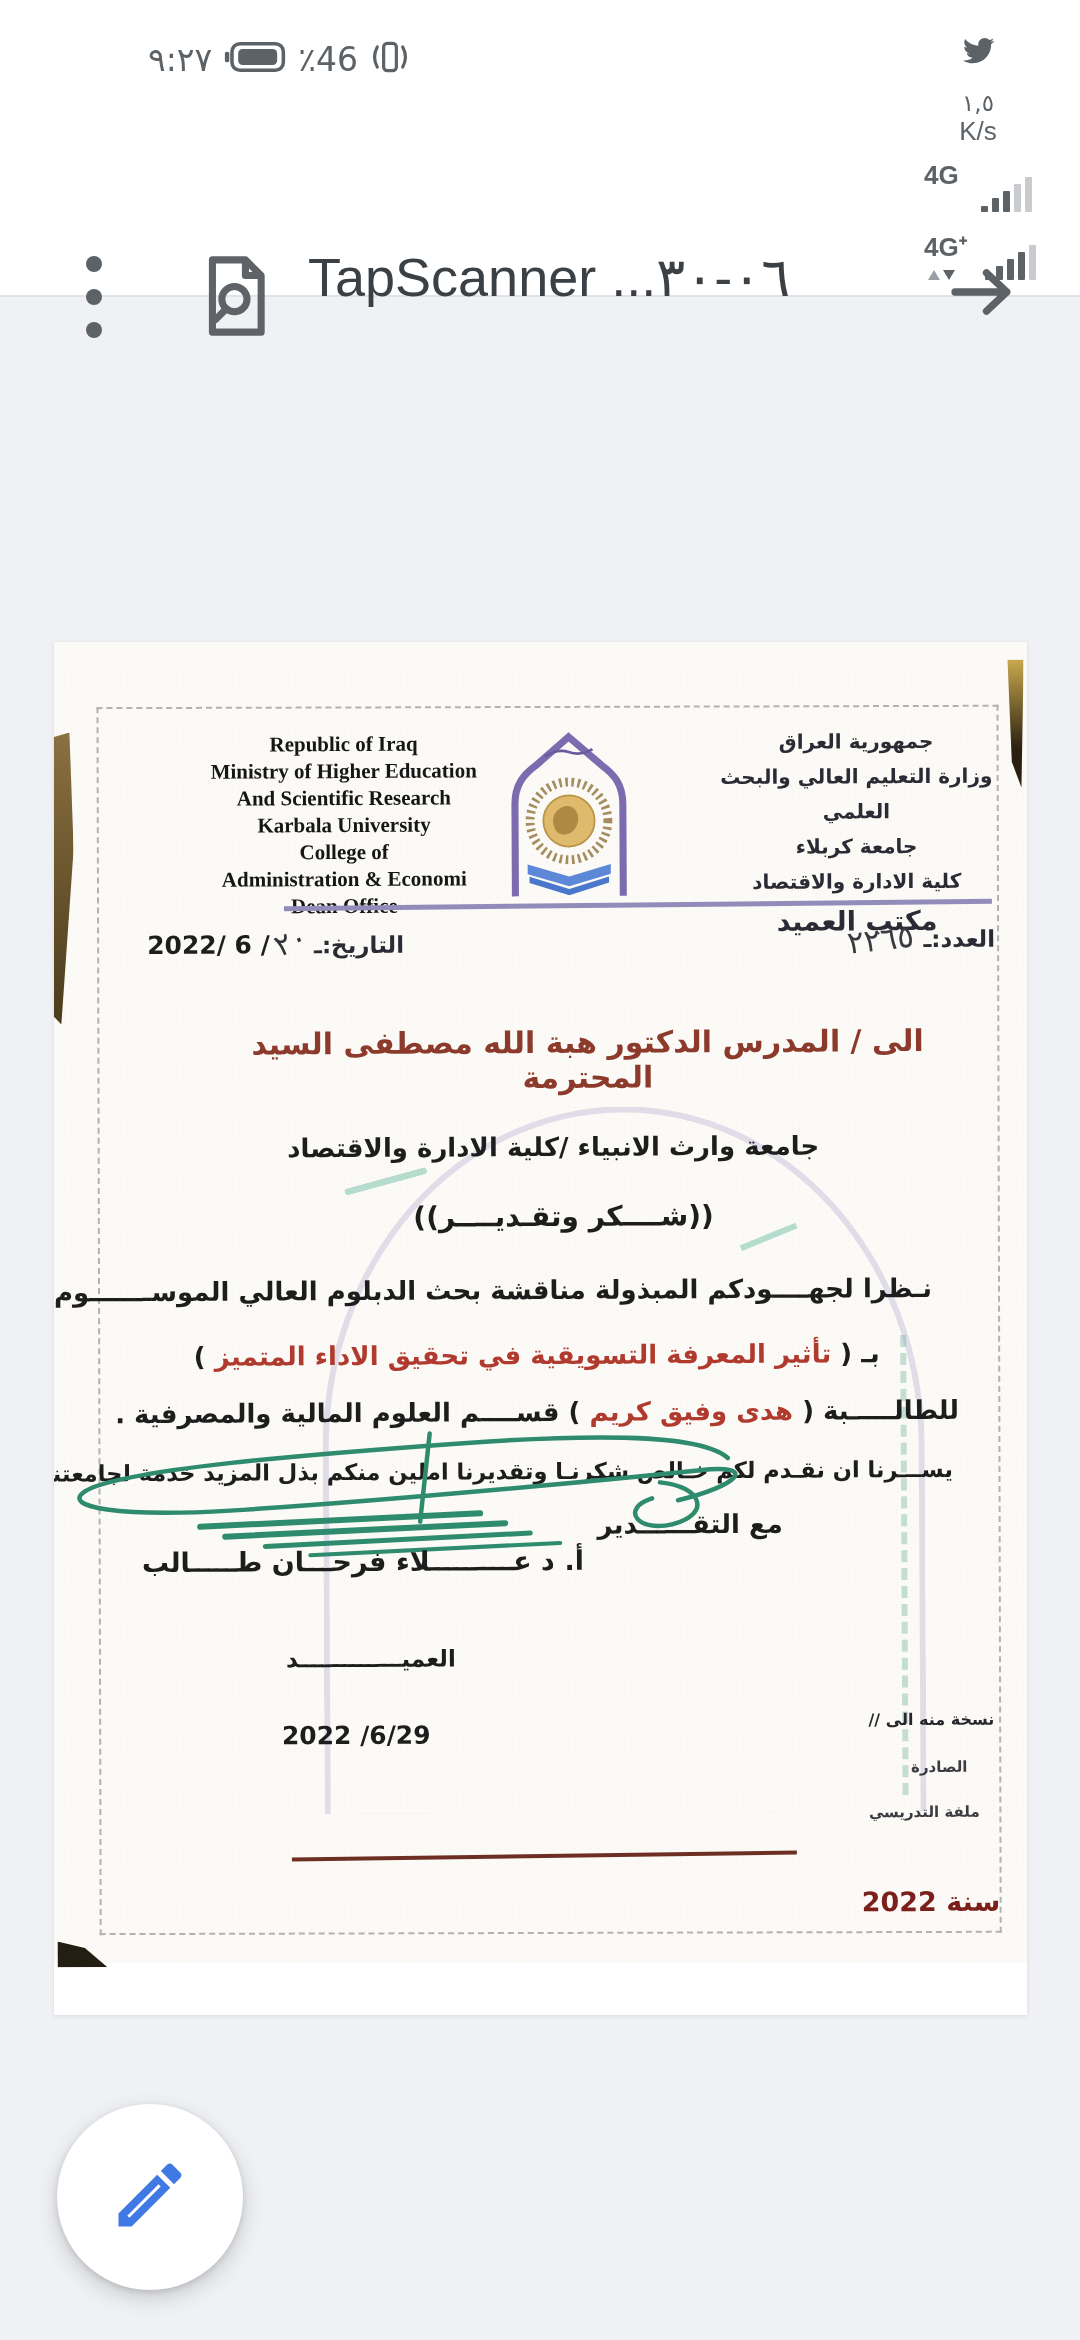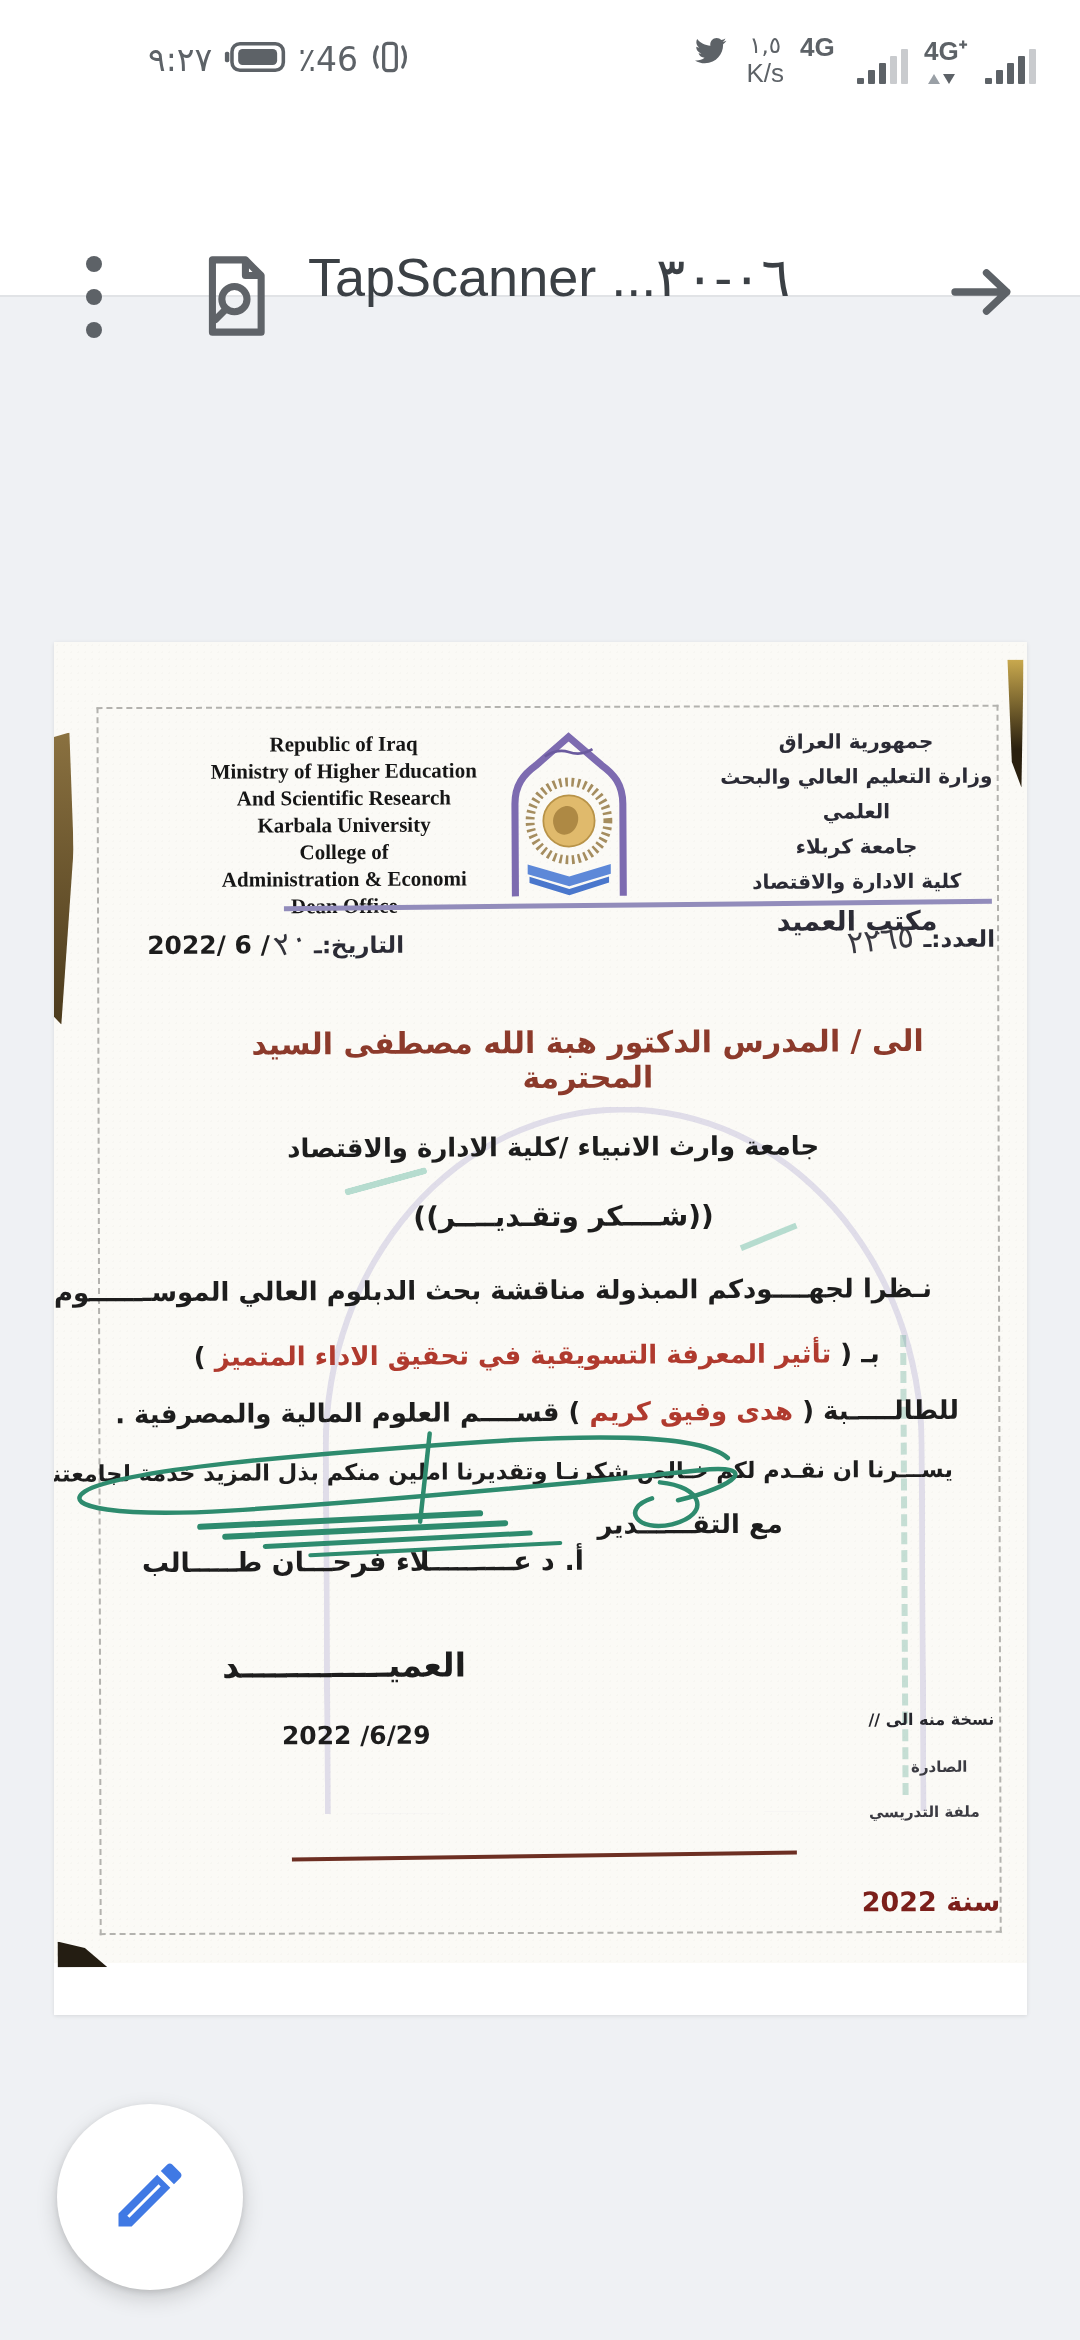--- a/index.html
+++ b/index.html
@@ -4,21 +4,21 @@
 <style>
   html,body{margin:0;padding:0;background:#dfe1e4;}
   #screen{position:relative;width:1080px;height:2340px;background:#eff1f4;overflow:hidden;
           font-family:"Liberation Sans",sans-serif;}
 
   
   .header{position:absolute;left:0;top:0;width:1080px;height:297px;background:#ffffff;
           border-bottom:2px solid #e1e3e6;box-sizing:border-box;}
   .statusbar{position:absolute;left:0;top:0;width:1080px;height:100px;color:#5d6267;}
   .sb-left{position:absolute;left:148px;top:38px;display:flex;align-items:center;gap:12px;}
-  .sb-right{position:absolute;right:48px;top:34px;display:flex;align-items:flex-start;gap:16px;}
+  .sb-right{position:absolute;right:48px;top:34px;display:flex;align-items:center;gap:16px;flex-direction:column;}
   .sb-time,.sb-pct{font-size:33px;color:#5d6267;font-family:"DejaVu Sans",sans-serif;}
   .speedcol{display:flex;flex-direction:column;align-items:center;line-height:1;margin-bottom:2px;}
   .speed-val{font-size:23px;font-family:"DejaVu Sans",sans-serif;}
   .speed-unit{font-size:26px;margin-top:3px;}
   .signal{position:relative;width:108px;height:52px;}
   .sig-label{position:absolute;left:0;top:-2px;font-size:26px;font-weight:bold;color:#5d6267;}
   .bars{position:absolute;right:0;bottom:2px;display:flex;align-items:flex-end;gap:4px;}
   .bars i{display:block;width:7px;background:#5d6267;border-radius:1px;}
   .bars i.lt{background:#c9cbce;}
   .net-arrows{position:absolute;left:4px;bottom:2px;display:flex;gap:3px;}
@@ -71,21 +71,21 @@
   .univ-line{position:absolute;left:120px;top:490px;width:760px;text-align:center;font-size:26px;font-weight:bold;}
   .subject{position:absolute;left:160px;top:558px;width:700px;text-align:center;font-size:28px;font-weight:bold;}
   .body1{position:absolute;right:95px;top:633px;white-space:nowrap;font-size:26px;font-weight:bold;}
   .body2{position:absolute;left:60px;top:698px;width:845px;text-align:center;font-size:26px;font-weight:bold;}
   .body3{position:absolute;left:60px;top:755px;width:845px;text-align:center;font-size:26px;font-weight:bold;}
   .red{color:#b03a2e;}
   .body4{position:absolute;right:75px;top:816px;white-space:nowrap;font-size:22.5px;font-weight:bold;}
   .regards{position:absolute;left:530px;top:868px;width:210px;text-align:center;font-size:26px;font-weight:bold;}
   .sig-svg{position:absolute;left:5px;top:785px;}
   .signer-name{position:absolute;left:85px;top:903px;width:445px;text-align:center;font-size:27px;font-weight:bold;}
-  .signer-title{position:absolute;left:220px;top:1003px;width:190px;text-align:center;font-size:33px;font-weight:bold;}
+  .signer-title{position:absolute;left:220px;top:1003px;width:190px;text-align:center;font-size:23px;font-weight:bold;}
   .sign-date{position:absolute;left:210px;top:1078px;width:180px;text-align:center;font-size:25px;font-weight:bold;}
   .copy-label{position:absolute;right:35px;top:1070px;font-size:16px;font-weight:bold;color:#26262c;}
   .copy-item1{position:absolute;right:62px;top:1118px;font-size:15px;font-weight:bold;color:#3b3b42;text-align:center;}
   .copy-item2{position:absolute;right:50px;top:1163px;font-size:15px;font-weight:bold;color:#3b3b42;}
   .red-line{position:absolute;left:235px;top:1212px;width:505px;height:4px;background:#6d2f23;transform:rotate(-0.5deg);}
   .year-stamp{position:absolute;right:30px;top:1246px;font-size:27px;font-weight:bold;color:#7b1f1a;}
 
   .arch-wm{position:absolute;left:268px;top:465px;width:590px;height:700px;
            border:6px solid rgba(128,120,186,0.22);border-bottom:none;
            border-radius:300px 300px 0 0 / 340px 340px 0 0;}

